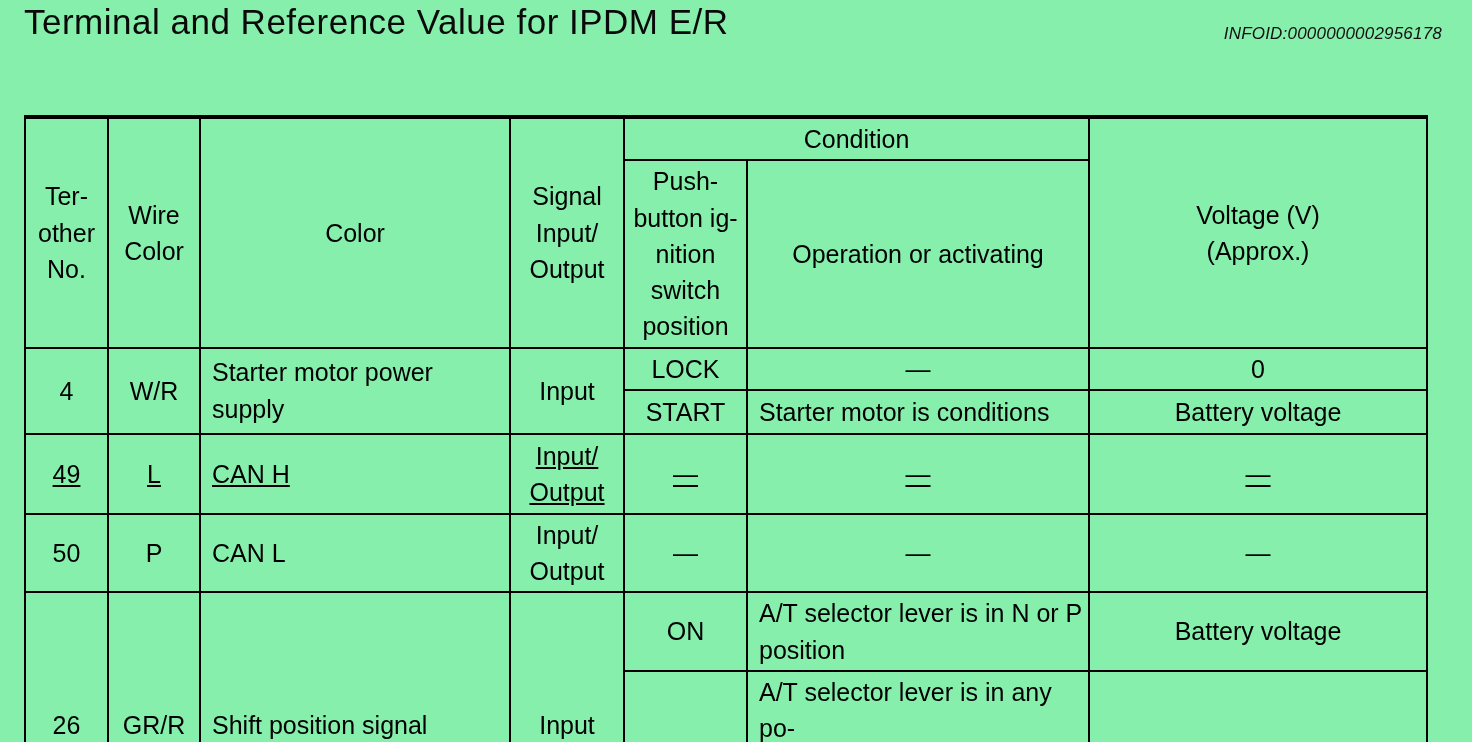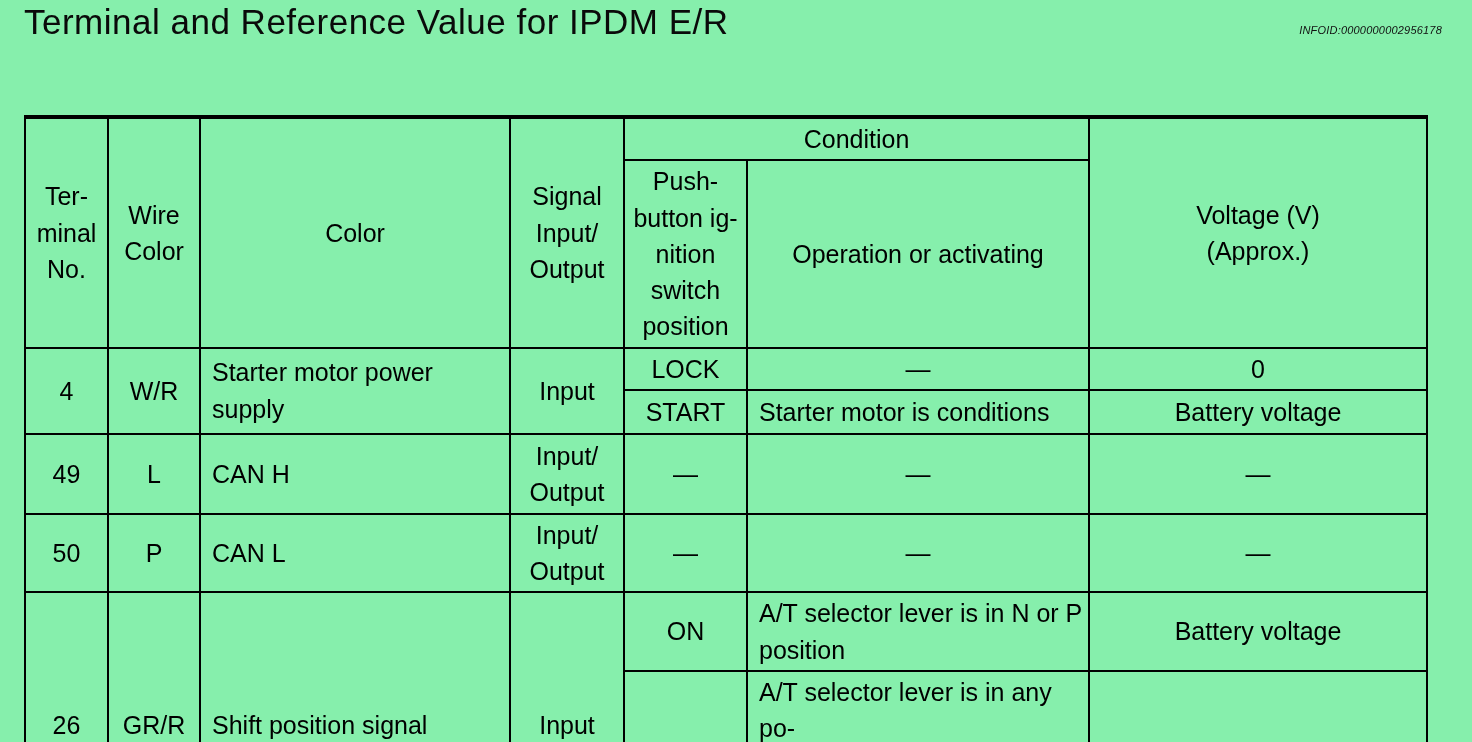--- a/index.html
+++ b/index.html
@@ -26,21 +26,21 @@
     font-size: 35px;
     font-weight: 400;
     letter-spacing: 0.5px;
     color: #0a0a0a;
     white-space: nowrap;
   }
   .infoid {
     position: absolute;
     top: 24px;
     right: 30px;
-    font-size: 11px;
+    font-size: 17px;
     font-style: italic;
     letter-spacing: 0.2px;
     color: #111;
   }
   table.ref-table {
     position: absolute;
     left: 24px;
     top: 115px;
     width: 1402px;
     border-collapse: collapse;
@@ -64,21 +64,21 @@
   }
   table.ref-table .l {
     text-align: left;
     padding-left: 11px;
     padding-right: 0;
   }
   tr.h-cond  { height: 42px; }
   tr.h-head  { height: 156px; }
   tr.r1a     { height: 38px; }
   tr.r1b     { height: 44px; }
-  tr.r49     { height: 80px; }
+  tr.r49     { height: 80px; text-decoration: underline; }
   tr.r50     { height: 68px; }
   tr.r4a     { height: 72px; }
   tr.r4b     { height: 101px; }
 </style>
 </head>
 <body>
 
 <div class="page">
 
   <div class="page-title">Terminal and Reference Value for IPDM E/R</div>
@@ -91,21 +91,21 @@
       <col style="width:310px">
       <col style="width:114px">
       <col style="width:123px">
       <col style="width:342px">
       <col style="width:338px">
     </colgroup>
 
     <tbody>
         <tr class="h-cond">
       <th rowspan="2">Ter-
-minal
+other
 No.</th>
       <th rowspan="2">Wire
 Color</th>
       <th rowspan="2">Color</th>
       <th rowspan="2">Signal
 Input/
 Output</th>
       <th colspan="2">Condition</th>
       <th rowspan="2">Voltage (V)
 (Approx.)</th>

